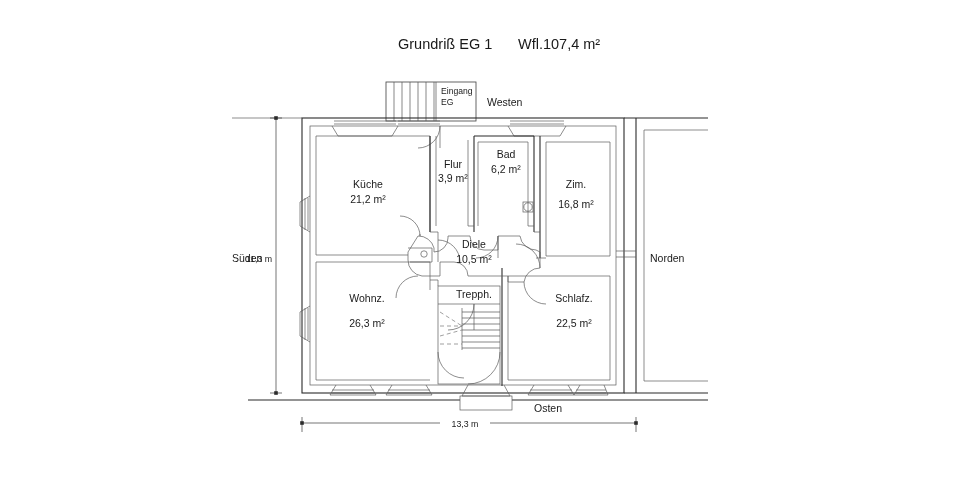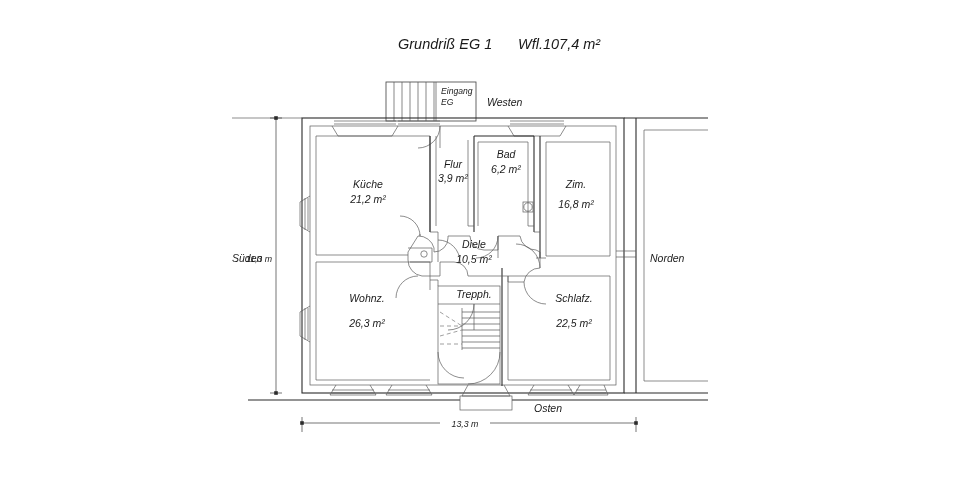--- a/index.html
+++ b/index.html
@@ -3,21 +3,21 @@
 <meta charset="utf-8">
 <style>
   html,body{margin:0;padding:0;background:#ffffff;}
   body{
     width:960px;height:495px;
     font-family:"Liberation Sans", sans-serif;
     color:#1a1a1a;
     overflow:hidden;
     position:relative;
   }
-  #plan-root{position:absolute;left:0;top:0;width:944px;height:495px;font-style:italic;}
+  #plan-root{position:absolute;left:0;top:0;width:944px;height:495px;}
   svg#floorplan{display:block;width:960px;height:495px;}
 
   .wall       {stroke:#2b2b2b;stroke-width:1.1;fill:none;}
   .wall-thin  {stroke:#4a4a4a;stroke-width:0.85;fill:none;}
   .wall-hair  {stroke:#5c5c5c;stroke-width:0.7;fill:none;}
   .door-arc   {stroke:#5c5c5c;stroke-width:0.7;fill:none;}
   .step-line  {stroke:#555;stroke-width:0.7;fill:none;}
   .dashed     {stroke:#777;stroke-width:0.7;fill:none;stroke-dasharray:4 3;}
   .dim-line   {stroke:#3a3a3a;stroke-width:0.7;fill:none;}
   .fillwhite  {fill:#ffffff;}

